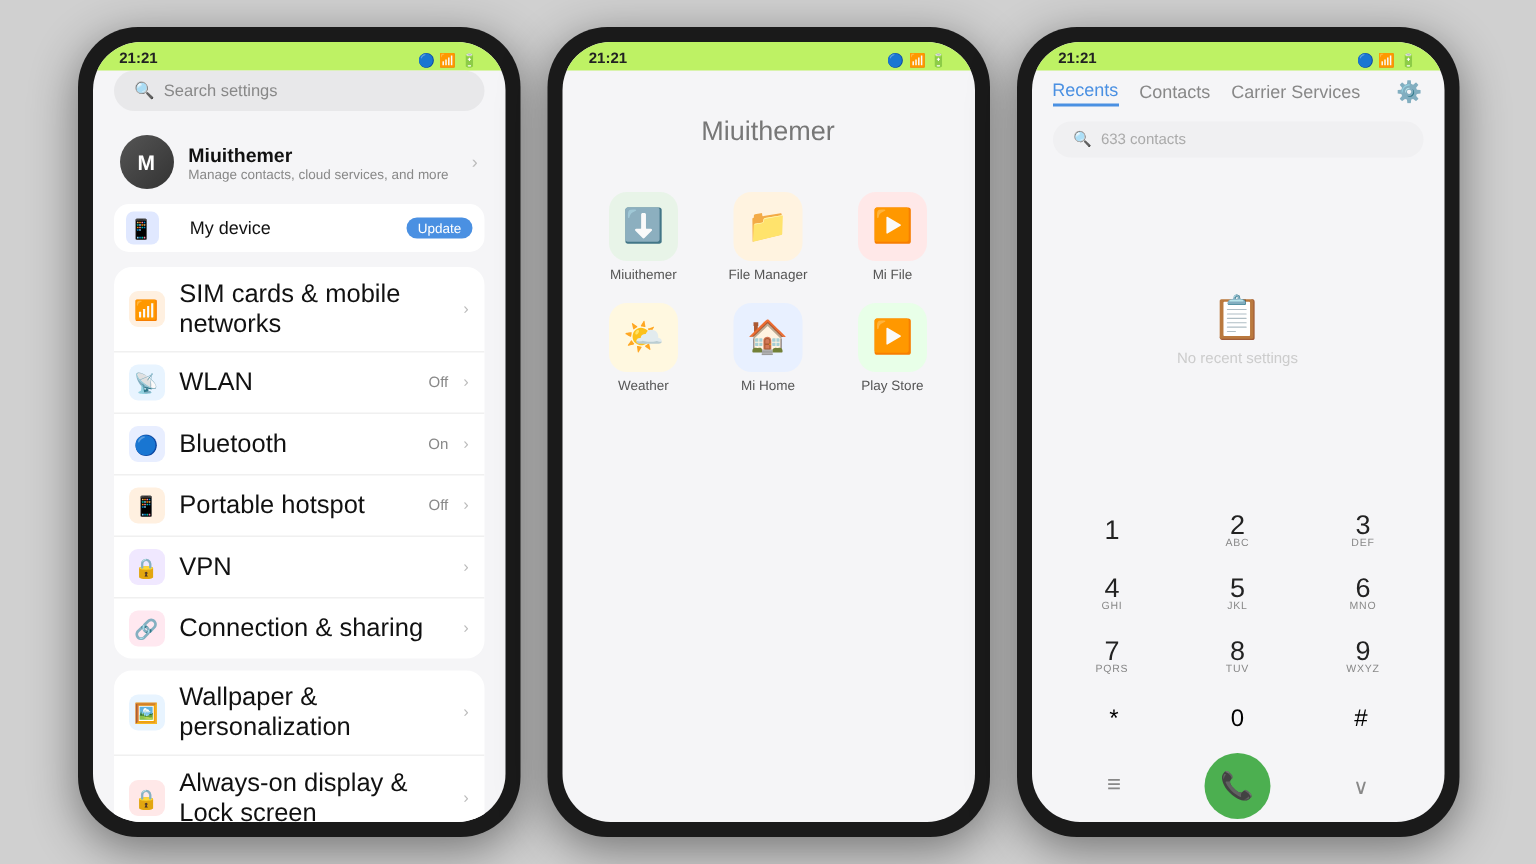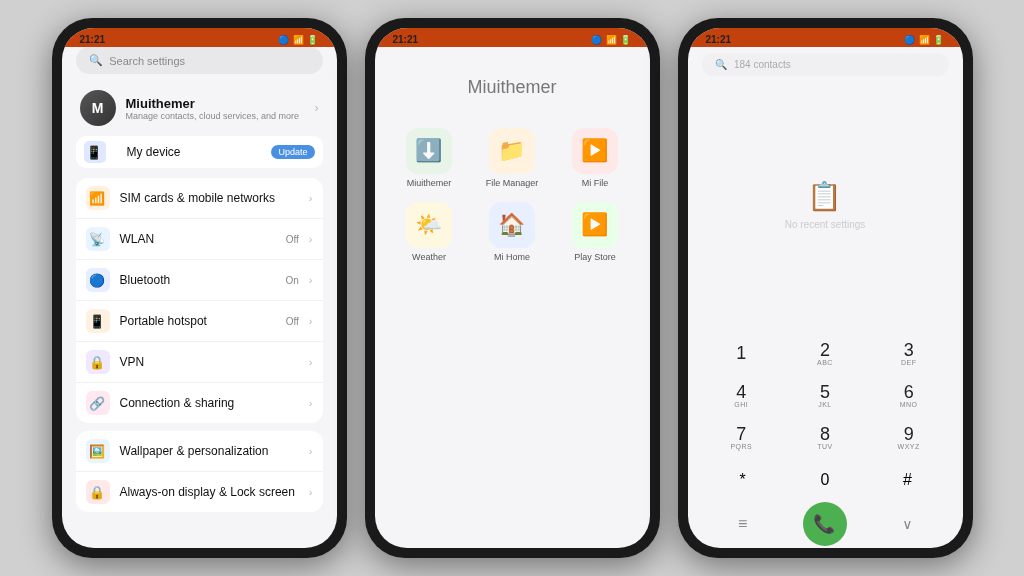--- a/index.html
+++ b/index.html
@@ -35,21 +35,21 @@
       overflow: hidden;
       display: flex;
       flex-direction: column;
     }
     
     .status-bar {
       display: flex;
       justify-content: space-between;
       align-items: center;
       padding: 6px 18px 2px 18px;
-      background: #c2410c;
+      background: #bef264;
       font-size: 10px;
       font-weight: 600;
       color: #222;
       flex-shrink: 0;
     }
     .status-right {
       display: flex;
       align-items: center;
       gap: 3px;
       font-size: 9px;
@@ -152,21 +152,21 @@
       width: 24px; height: 24px;
       border-radius: 6px;
       display: flex;
       align-items: center;
       justify-content: center;
       font-size: 13px;
       flex-shrink: 0;
     }
     .settings-item-label {
       flex: 1;
-      font-size: 12px;
+      font-size: 17px;
       color: #111;
     }
     .settings-item-value {
       font-size: 10px;
       color: #888;
     }
     .settings-item-chevron { color: #bbb; font-size: 11px; }
 
     
     .home-content {
@@ -453,24 +453,30 @@
       <div class="status-bar">
         <span>21:21</span>
         <div class="status-right">
           <span>🔵</span>
           <span>📶</span>
           <span>🔋</span>
         </div>
       </div>
       <div class="dialer-content">
 
+        <div class="dialer-tabs">
+          <span class="dialer-tab active">Recents</span>
+          <span class="dialer-tab">Contacts</span>
+          <span class="dialer-tab">Carrier Services</span>
+          <span class="dialer-gear">⚙️</span>
+        </div>
 
         <div class="dialer-search">
           <span>🔍</span>
-          <span>184 contacts</span>
+          <span>633 contacts</span>
         </div>
 
         <div class="recent-empty">
           <span class="recent-icon">📋</span>
           <span>No recent settings</span>
         </div>
 
         <div class="dialpad">
           <div class="dial-key">
             <span class="main-num">1</span>

